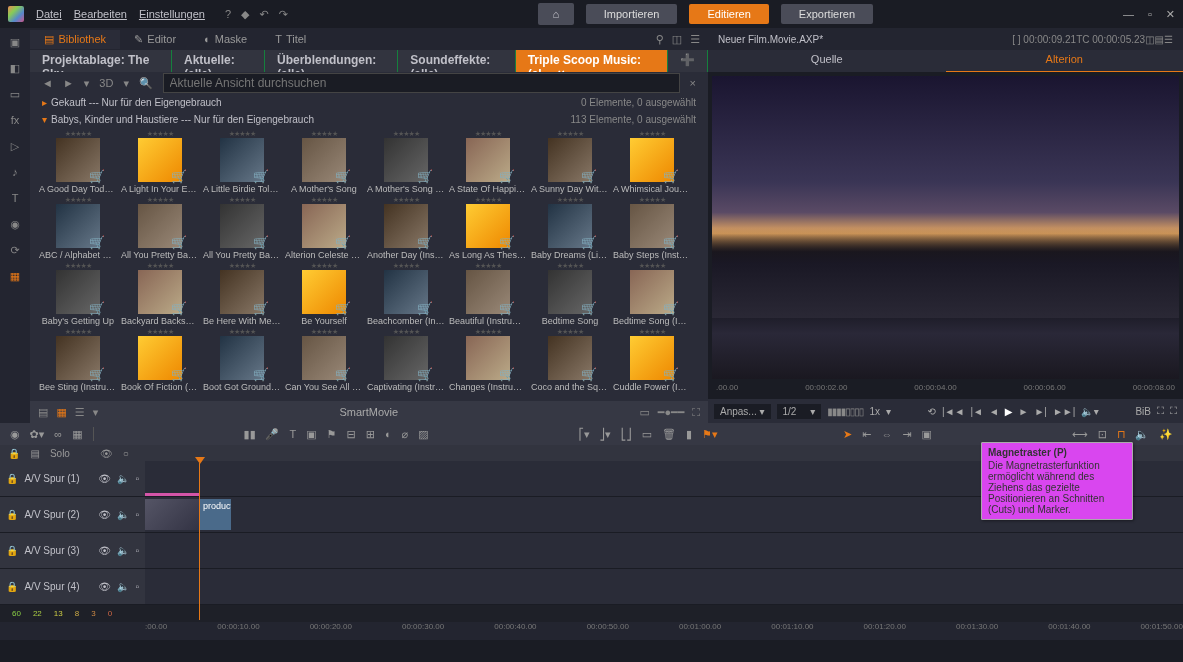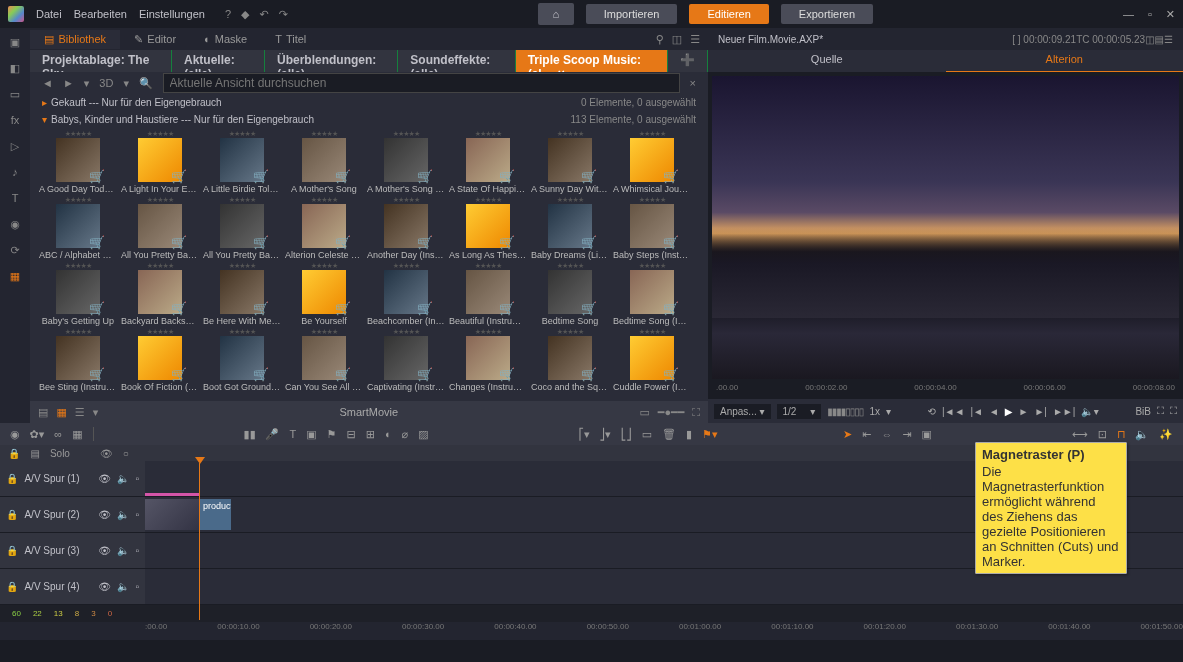--- a/index.html
+++ b/index.html
@@ -1,19 +1,19 @@
 <!DOCTYPE html>
 <html><head>
 <meta charset="utf-8">
 <style>
 * { margin: 0; padding: 0; box-sizing: border-box; font-family: "Segoe UI", Arial, sans-serif; }
 body { width: 1183px; height: 662px; background: #1a1c24; color: #c0c0c8; font-size: 11px; overflow: hidden; position: relative; }
 .titlebar { height: 28px; background: #1a1c24; display: flex; align-items: center; padding: 0 8px; gap: 12px; }
 .logo { width: 16px; height: 16px; background: linear-gradient(135deg,#e85,#8c5,#58c,#c58); border-radius: 2px; }
-.menu-item { color: #c0c0c8; cursor: pointer; }
+.menu-item { color: #c0c0c8; cursor: pointer; text-decoration: underline; }
 .titlebar-icons { display: flex; gap: 10px; margin-left: 8px; color: #888; }
 .spacer { flex: 1; }
 .mainbtn { padding: 4px 18px; border-radius: 2px; cursor: pointer; }
 .btn-home { background: #4a4c58; width: 28px; height: 22px; display: flex; align-items: center; justify-content: center; }
 .btn-import { background: #4a4c58; color: #ddd; }
 .btn-edit { background: #e67817; color: #fff; }
 .btn-export { background: #4a4c58; color: #ddd; }
 .winctrl { display: flex; gap: 14px; color: #aaa; }
 .main-area { display: flex; height: 395px; }
 .side-toolbar { width: 30px; background: #232530; display: flex; flex-direction: column; gap: 10px; padding-top: 6px; align-items: center; }
@@ -63,21 +63,21 @@
 .track { height: 36px; display: flex; border-bottom: 1px solid #1a1c24; }
 .track-hdr { width: 145px; background: #32343f; display: flex; align-items: center; gap: 6px; padding: 0 6px; font-size: 10px; }
 .track-body { flex: 1; background: #2a2c38; position: relative; }
 .clip { position: absolute; top: 2px; bottom: 2px; background: #3a5a7a; }
 .clip.img { background: linear-gradient(135deg,#556,#334); }
 .clip.txt { background: #4a6a8a; color: #fff; font-size: 9px; padding: 2px 4px; overflow: hidden; }
 .playhead-area { position: absolute; left: 145px; right: 0; top: 18px; bottom: 20px; pointer-events: none; }
 .playhead { position: absolute; left: 54px; top: 0; bottom: 0; width: 1px; background: #e67817; }
 .playhead::before { content: ""; position: absolute; top: -6px; left: -4px; width: 0; height: 0; border-left: 5px solid transparent; border-right: 5px solid transparent; border-top: 7px solid #e67817; } 
 .tl-ruler { height: 20px; background: #232530; display: flex; font-size: 8px; color: #777; padding-left: 145px; justify-content: space-between; }
-.tooltip { position: absolute; right: 56px; top: 442px; width: 152px; background: #fde047; color: #333; border: 1px solid #aaa; padding: 4px 6px; font-size: 13px; z-index: 100; border-radius: 1px; box-shadow: 1px 1px 3px rgba(0,0,0,0.4);}
+.tooltip { position: absolute; right: 50px; top: 442px; width: 152px; background: #d946ef; color: #333; border: 1px solid #aaa; padding: 4px 6px; font-size: 10px; z-index: 100; border-radius: 1px; box-shadow: 1px 1px 3px rgba(0,0,0,0.4);}
 .tooltip .tt-title { font-weight: bold; margin-bottom: 2px; }
 .tl-right-tools { margin-left: auto; display: flex; gap: 10px; }
 .tlt-ic { cursor: pointer; }
 .tlt-ic.active { color: #e67817; }
 .tl-scale { height: 18px; background:#1e2028; display:flex; align-items:center; padding-left:8px; gap:4px; font-size:8px; color:#777;}
 .scale-seg { padding: 0 4px; }
 </style>
 </head>
 <body>
 

